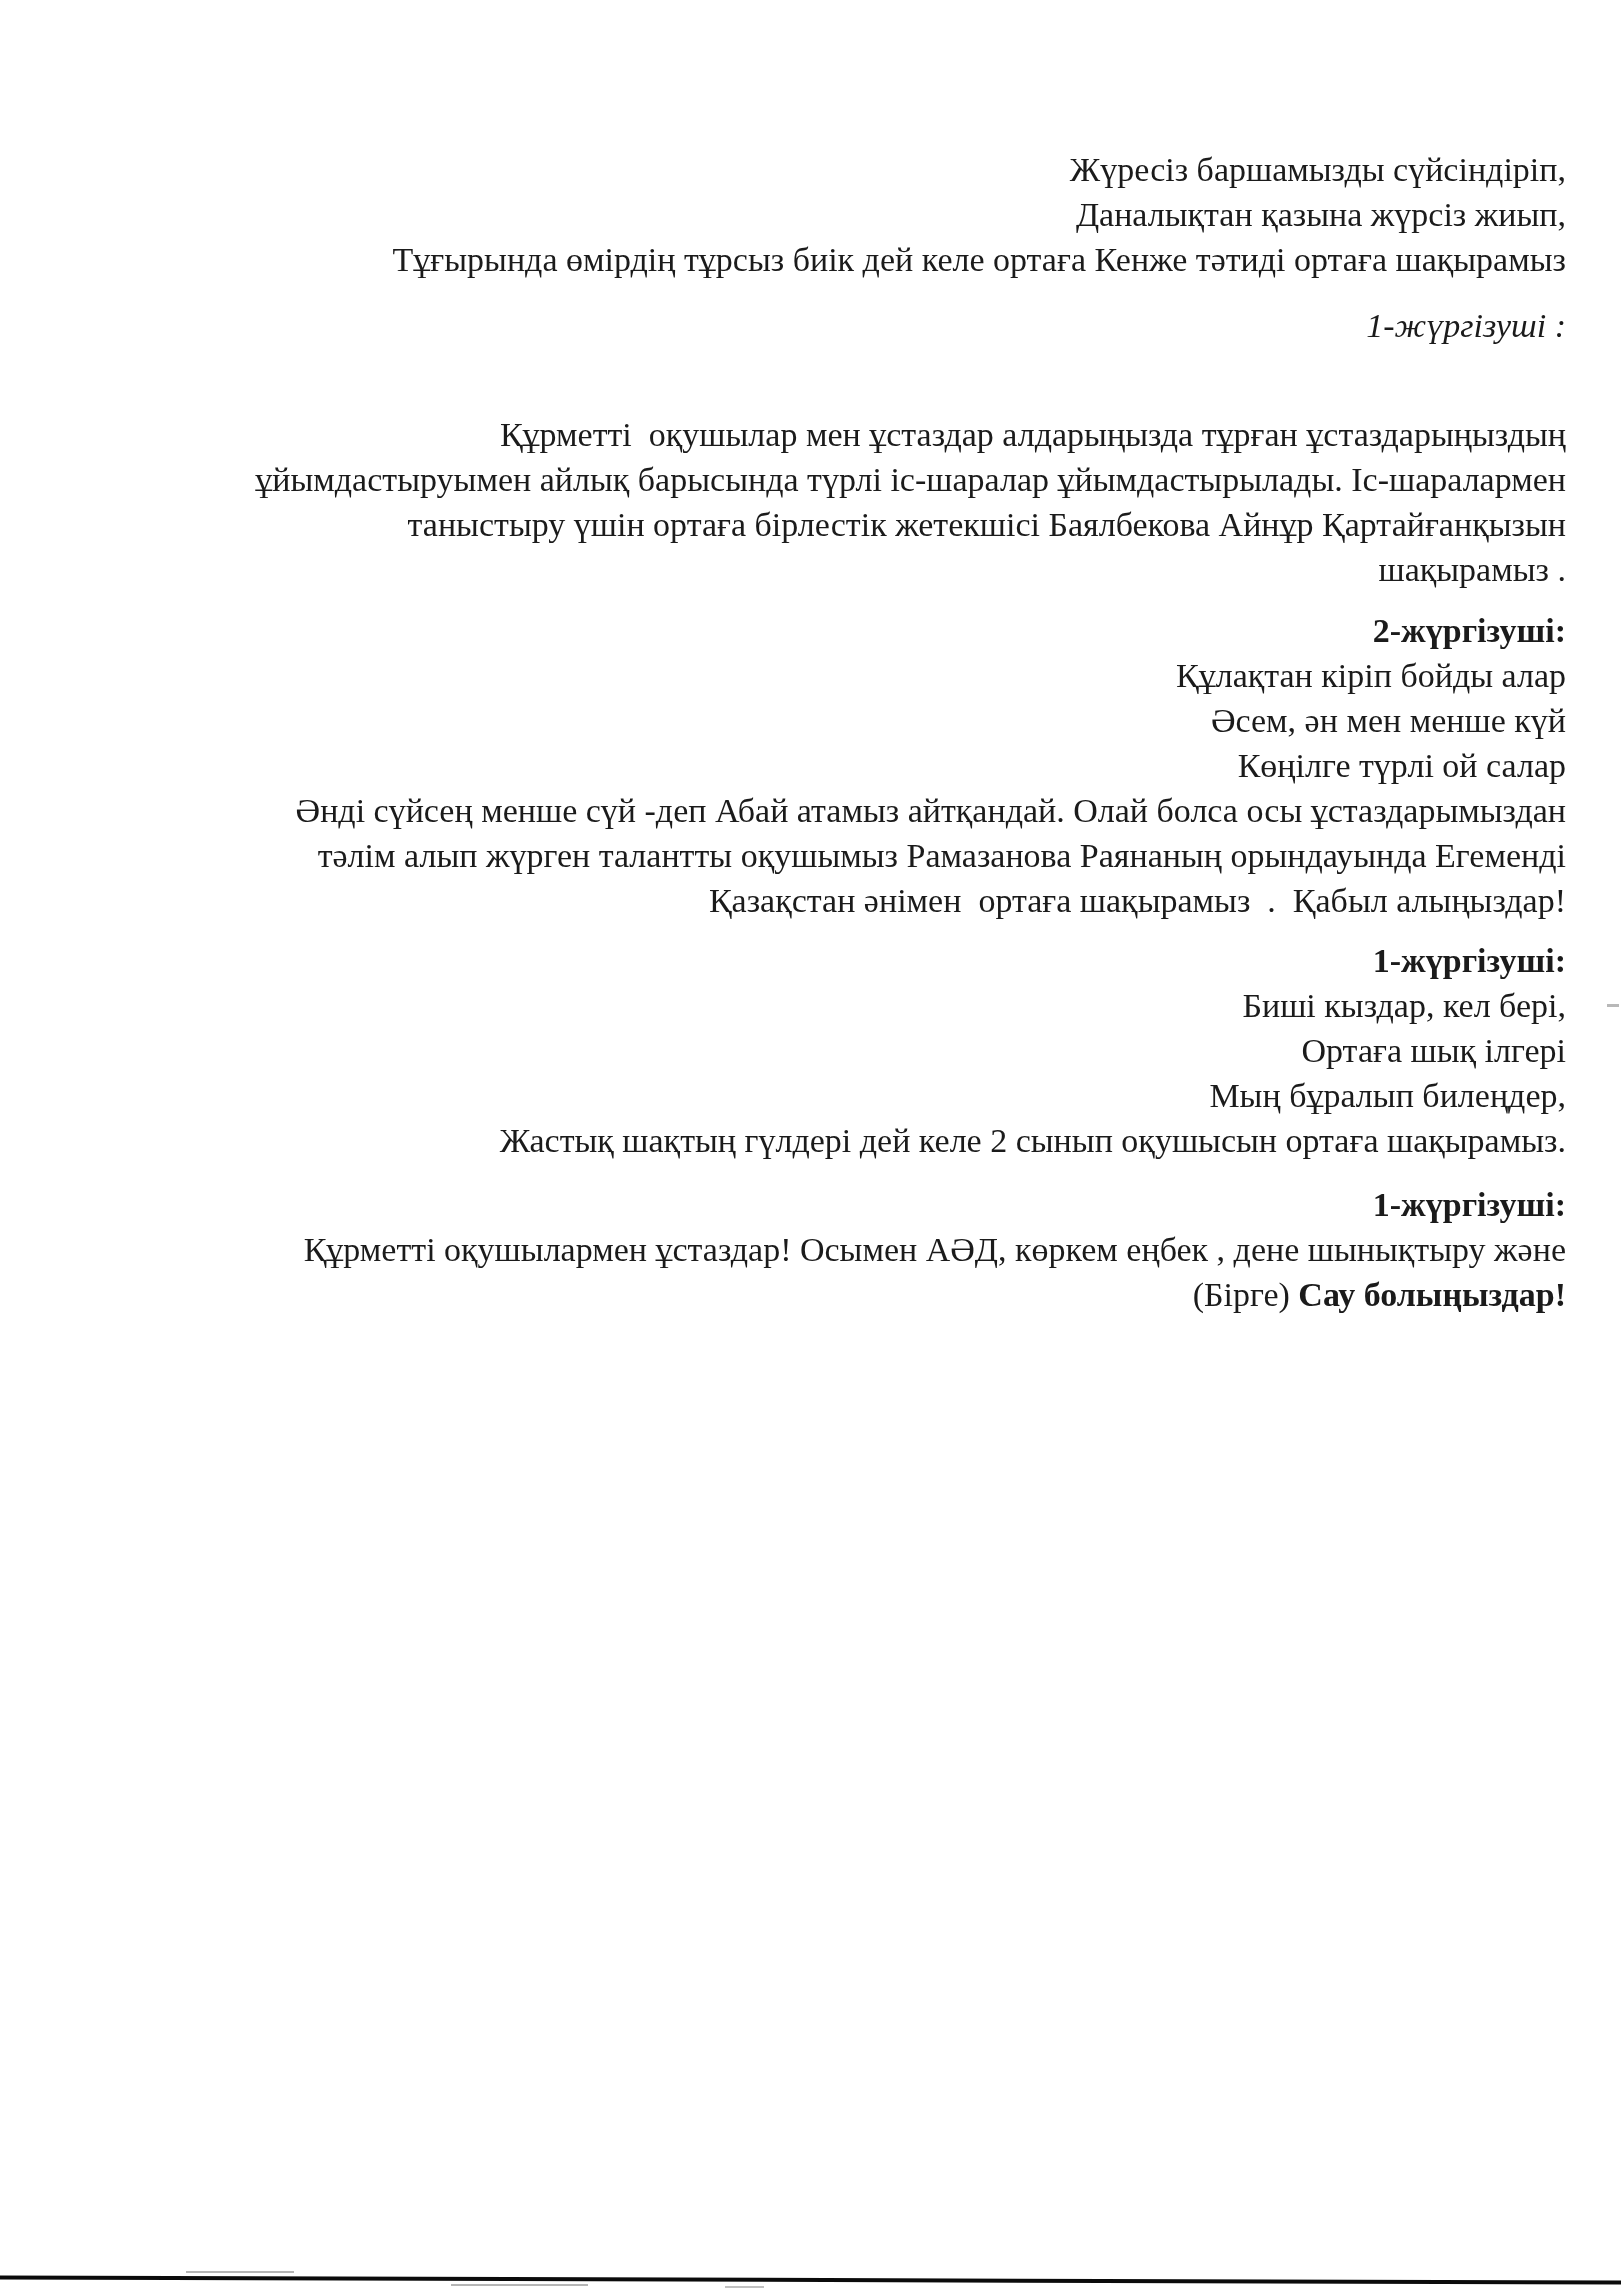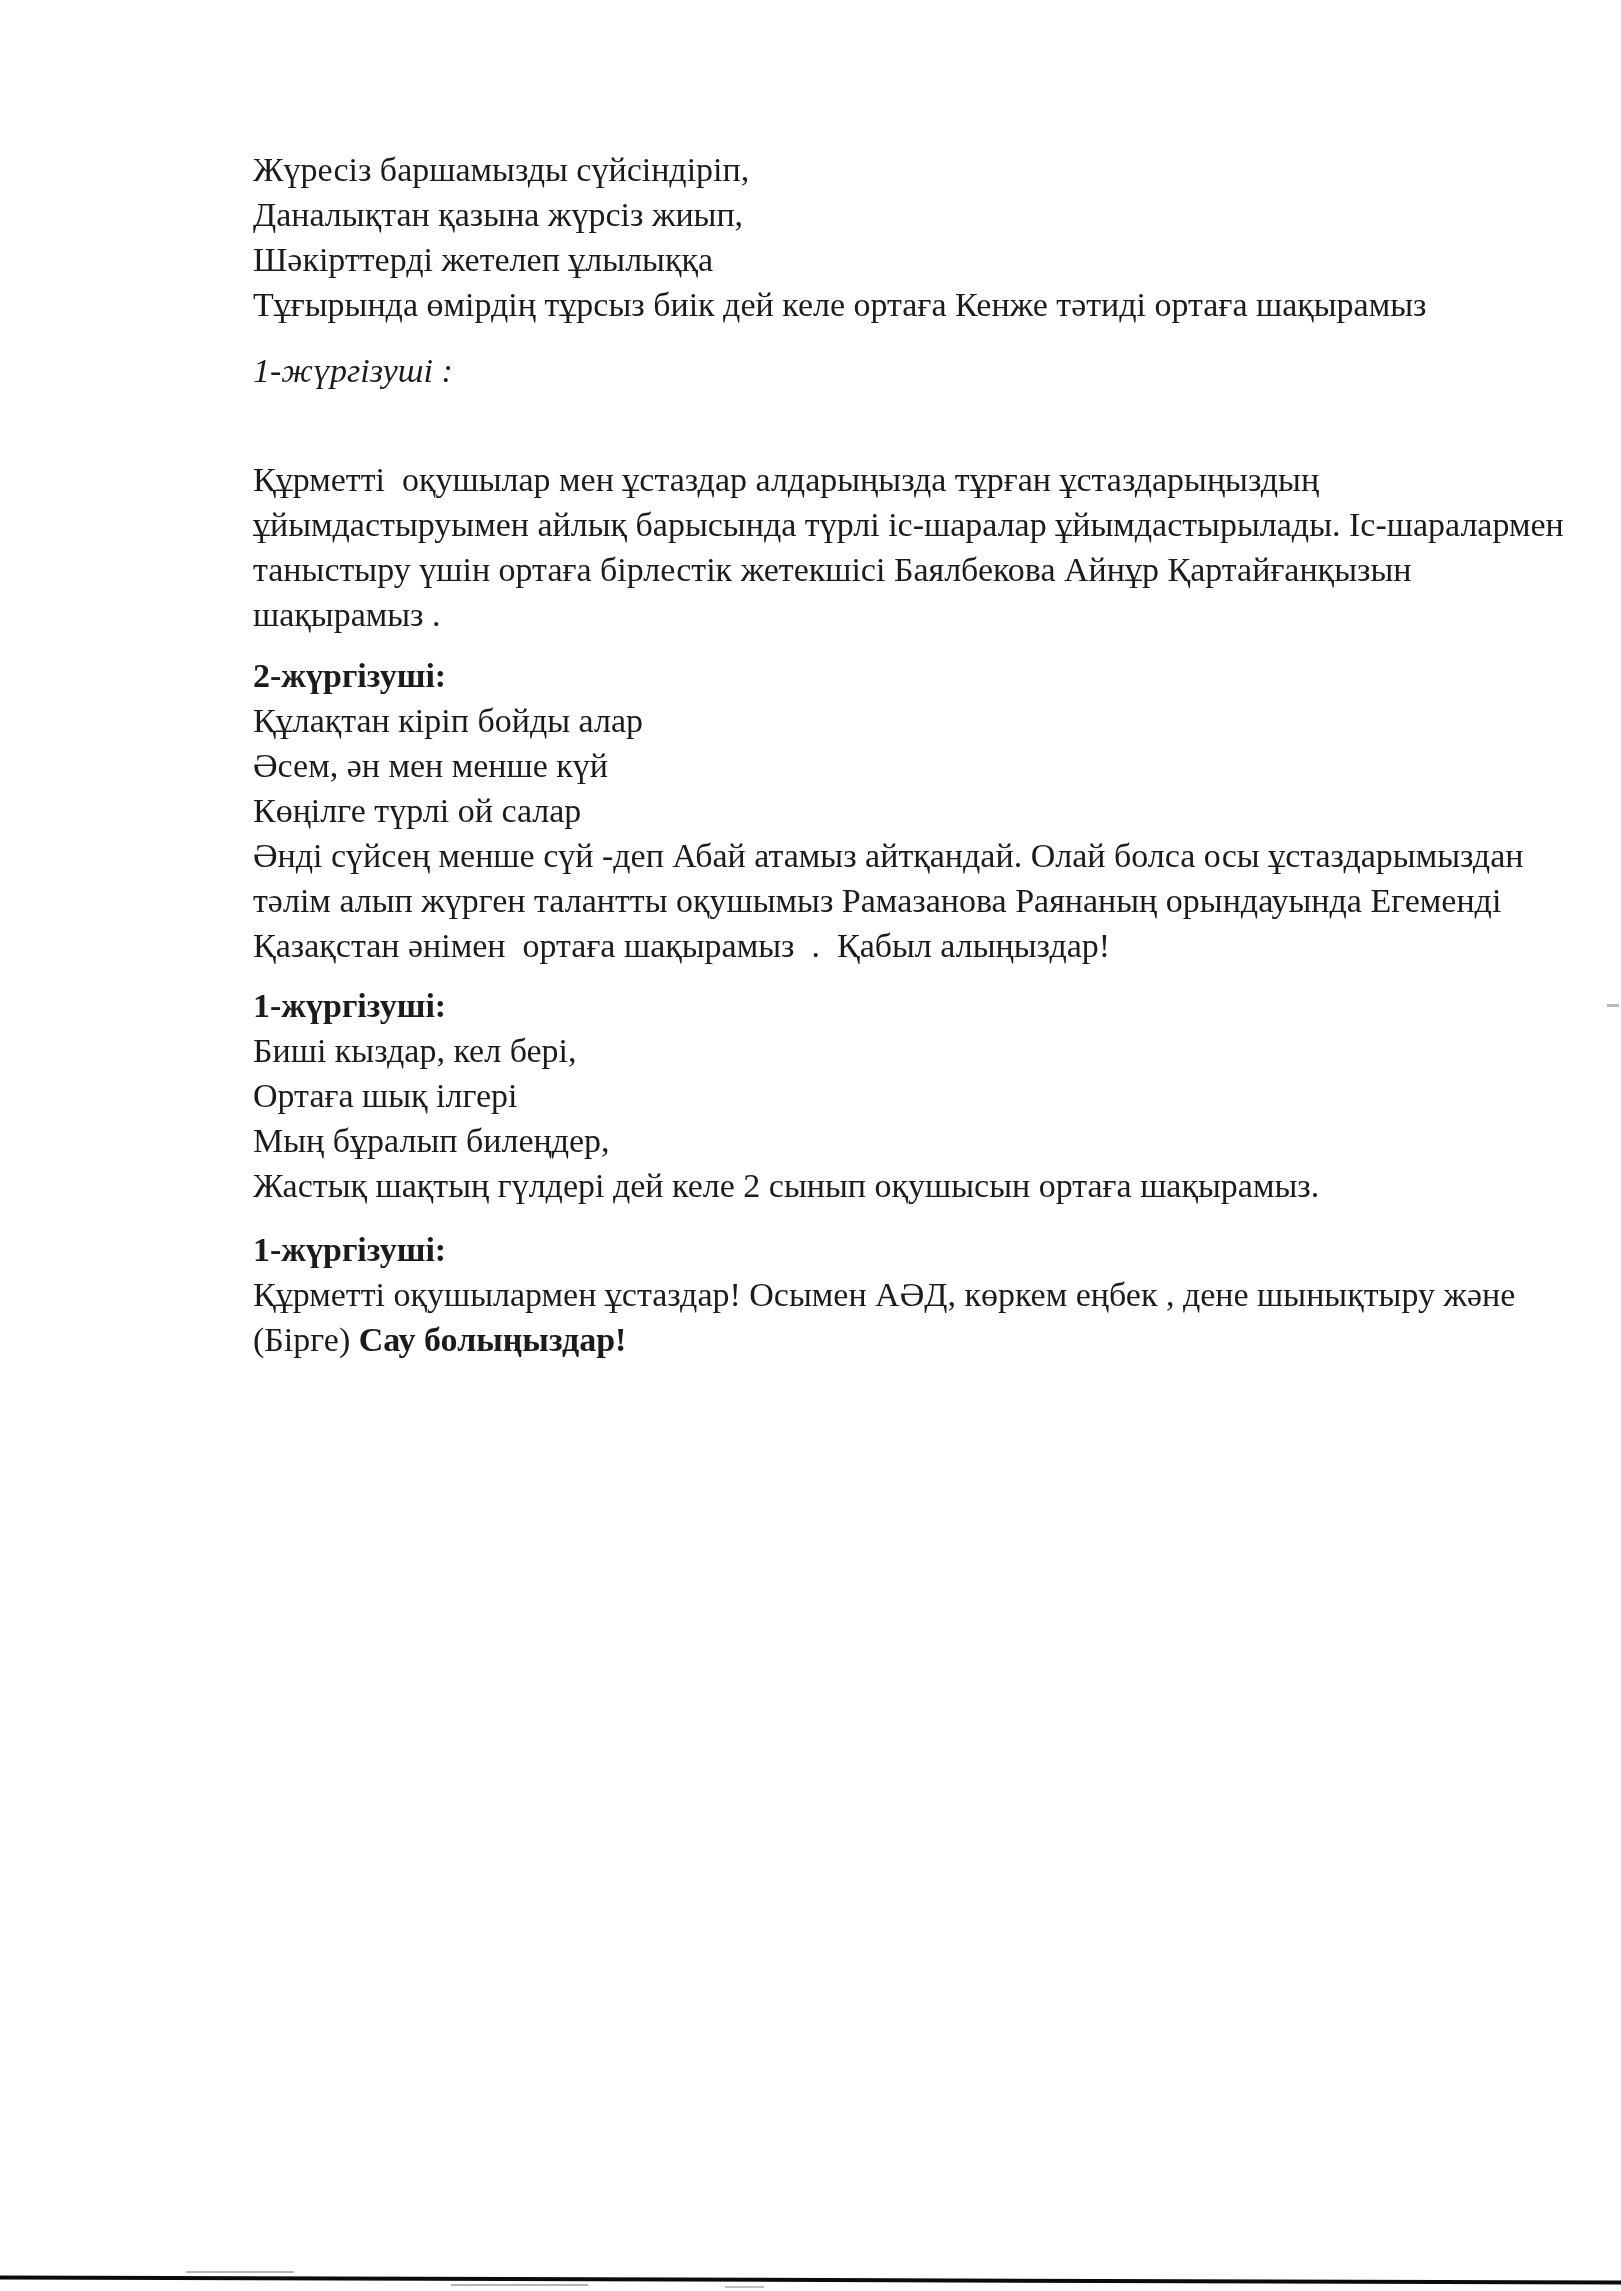--- a/index.html
+++ b/index.html
@@ -20,20 +20,21 @@
     position: absolute;
     top: 147px;
     left: 253px;
     right: 55px;
   }
   .line {
     font-size: 34px;
     line-height: 45px;
     white-space: pre;
     color: #1b1b1b;
+    text-align: right;
   }
   .bold { font-weight: bold; }
   .block-host1-intro   { margin-top: 20.6px; font-style: italic; }
   .block-host1-para    { margin-top: 64px; }
   .block-host2         { margin-top: 16px; }
   .block-host1-dance   { margin-top: 15.7px; }
   .block-host1-closing { margin-top: 18.6px; }
 
   
   .margin-dash {
@@ -81,21 +82,20 @@
 </style>
 </head>
 <body>
 
 <div class="page">
   <div class="content">
 
     <div class="block-poem">
       <div class="line">Жүресіз баршамызды сүйсіндіріп,</div>
       <div class="line">Даналықтан қазына жүрсіз жиып,</div>
-      <div class="line">Шәкірттерді жетелеп ұлылыққа</div>
       <div class="line">Тұғырында өмірдің тұрсыз биік дей келе ортаға Кенже тәтиді ортаға шақырамыз</div>
     </div>
 
     <div class="block-host1-intro">
       <div class="line">1-жүргізуші :</div>
     </div>
 
     <div class="block-host1-para">
       <div class="line">Құрметті  оқушылар мен ұстаздар алдарыңызда тұрған ұстаздарыңыздың</div>
       <div class="line">ұйымдастыруымен айлық барысында түрлі іс-шаралар ұйымдастырылады. Іс-шаралармен</div>

